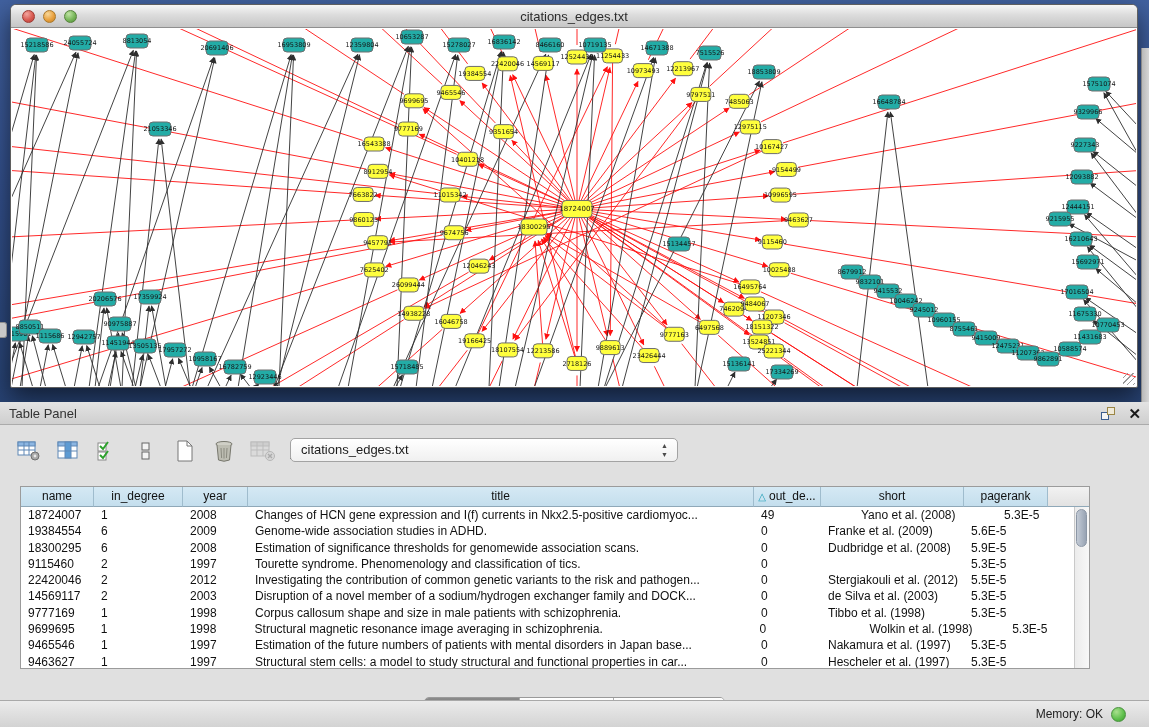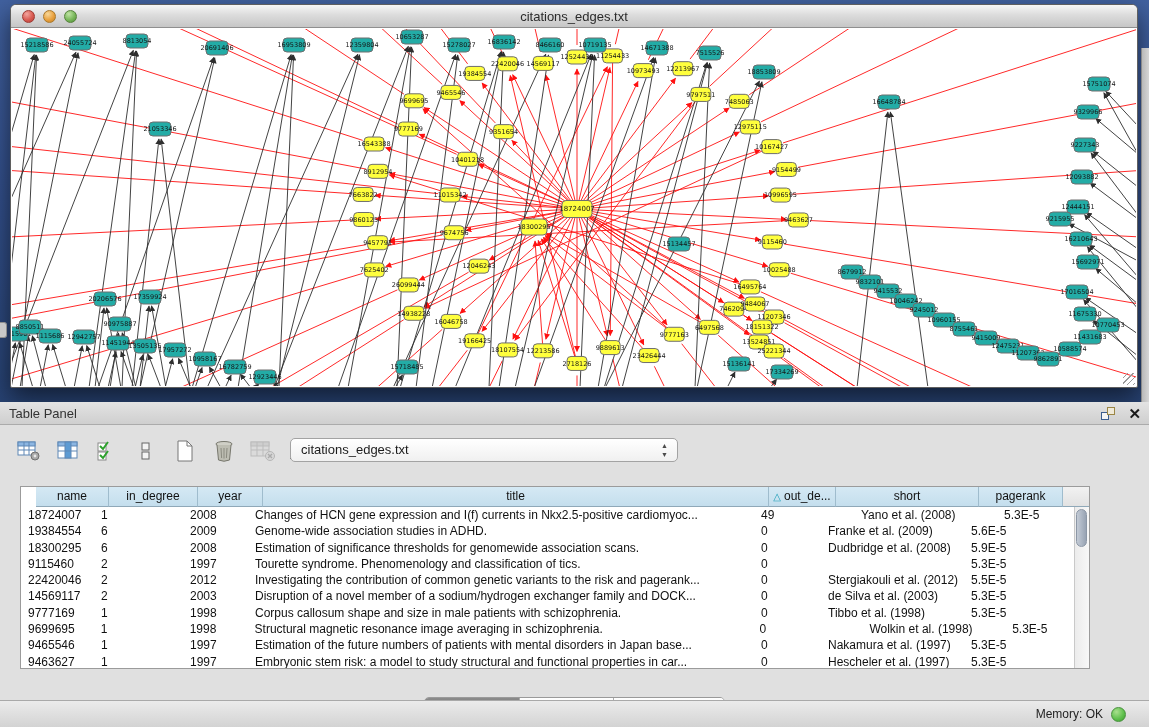--- a/index.html
+++ b/index.html
@@ -49,21 +49,21 @@
   .toolbar { position:absolute; left:14px; top:10px; height:32px; display:flex; align-items:center; gap:9px; }
   .tool-btn { width:30px; height:28px; display:flex; align-items:center; justify-content:center; background:transparent; border:none; }
   .tool-btn svg { display:block; }
   .combo { position:absolute; left:290px; top:13px; width:388px; height:24px;
            background:linear-gradient(180deg,#ffffff,#f0f0f0); border:1px solid #a3a3a3; border-radius:5px;
            font-size:13px; color:#1c1c1c; line-height:22px; padding-left:10px; }
   .combo-arrows { position:absolute; right:9px; top:2px; display:flex; flex-direction:column; line-height:9px;
                   font-size:7px; color:#4a4a4a; }
 
   .table-wrap { position:absolute; left:20px; top:61px; width:1070px; height:183px;
-                background:#fff; border:1px solid #9b9b9b;padding-left:15px; }
+                background:#fff; border:1px solid #9b9b9b; }
   .thead { display:flex; height:20px; }
   .th { background:linear-gradient(180deg,#d5e9f4,#c4deed); border-right:1px solid #9fbccd; border-bottom:1px solid #8fa8b8;
         font-size:12px; color:#111; text-align:center; line-height:19px; white-space:nowrap; overflow:hidden; }
   .th.filler { background:linear-gradient(180deg,#f2f2f2,#e2e2e2); border-right:none; }
   .sort-tri { color:#1f9fb8; font-size:10px; margin-right:3px; }
   .tbody { position:absolute; left:0; right:0; top:20px; bottom:0; overflow:hidden; }
   .tr { display:flex; height:16.3px; }
   .td { font-size:12px; color:#111; line-height:16px; padding-left:7px; white-space:nowrap; overflow:hidden; }
   .vscroll { position:absolute; right:0; top:20px; bottom:0; width:15px;
              background:linear-gradient(90deg,#ececec,#f8f8f8); border-left:1px solid #c9c9c9; }
@@ -888,21 +888,21 @@
               <div class="td" style="width: 65px;">1997</div>
               <div class="td" style="width: 506px;">Tourette syndrome. Phenomenology and classification of tics.</div>
               <div class="td" style="width: 67px;">0</div>
               <div class="td" style="width: 143px; margin-top: 16px;">Jankovic et al. (1997)</div>
               <div class="td" style="width: 84px;">5.3E-5</div>
             </div>
             <div class="tr">
               <div class="td" style="width: 73px;">22420046</div>
               <div class="td" style="width: 89px;">2</div>
               <div class="td" style="width: 65px;">2012</div>
-              <div class="td" style="width: 506px;">Investigating the contribution of common genetic variants to the risk and pagerank...</div>
+              <div class="td" style="width: 506px;">Investigating the contribution of common genetic variants to the risk and pathogen...</div>
               <div class="td" style="width: 67px;">0</div>
               <div class="td" style="width: 143px;">Stergiakouli et al. (2012)</div>
               <div class="td" style="width: 84px;">5.5E-5</div>
             </div>
             <div class="tr">
               <div class="td" style="width: 73px;">14569117</div>
               <div class="td" style="width: 89px;">2</div>
               <div class="td" style="width: 65px;">2003</div>
               <div class="td" style="width: 506px;">Disruption of a novel member of a sodium/hydrogen exchanger family and DOCK...</div>
               <div class="td" style="width: 67px;">0</div>
@@ -933,21 +933,21 @@
               <div class="td" style="width: 65px;">1997</div>
               <div class="td" style="width: 506px;">Estimation of the future numbers of patients with mental disorders in Japan base...</div>
               <div class="td" style="width: 67px;">0</div>
               <div class="td" style="width: 143px;">Nakamura et al. (1997)</div>
               <div class="td" style="width: 84px;">5.3E-5</div>
             </div>
             <div class="tr">
               <div class="td" style="width: 73px;">9463627</div>
               <div class="td" style="width: 89px;">1</div>
               <div class="td" style="width: 65px;">1997</div>
-              <div class="td" style="width: 506px;">Embryonic stem risk: a model to study structural and functional properties in car...</div>
+              <div class="td" style="width: 506px;">Structural stem cells: a model to study structural and functional properties in car...</div>
               <div class="td" style="width: 67px;">0</div>
               <div class="td" style="width: 143px;">Hescheler et al. (1997)</div>
               <div class="td" style="width: 84px;">5.3E-5</div>
             </div>
           </div>
         <div class="vscroll">
             <div class="vthumb"></div>
           </div>
       </div>
 

